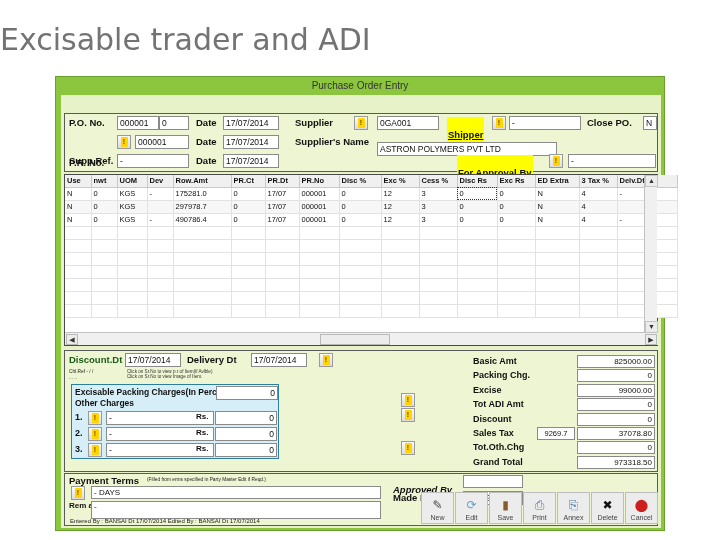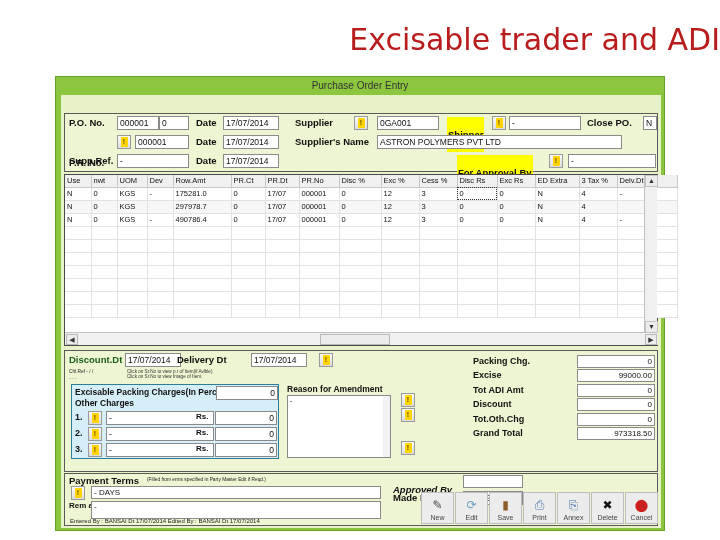--- a/index.html
+++ b/index.html
@@ -7,22 +7,22 @@
     margin: 0; padding: 0;
     width: 720px; height: 540px;
     background: #ffffff;
     font-family: "Liberation Sans", sans-serif;
     overflow: hidden;
   }
   .slide { position: relative; width: 720px; height: 540px; background:#fff; }
 
   .slide-title {
     position: absolute; left: 0; top: 22px; width: 720px;
-    text-align: right;
-    font-size: 30px; font-weight: 400; color: #b91c1c;
+    text-align: left;
+    font-size: 30px; font-weight: 400; color: #737373;
     font-family: "DejaVu Sans", sans-serif;
     letter-spacing: 0px;
   }
 
   
   .app-window {
     position: absolute; left: 55px; top: 76px;
     width: 610px; height: 455px;
     background: #8cc63f;
     border: 1px solid #6aa02c;
@@ -95,21 +95,21 @@
   
   .grid-wrap {
     position: absolute; left: 3px; top: 79px; width: 594px; height: 172px;
     background: #ffffff; border: 1px solid #4a4a4a;
   }
   table.grid { border-collapse: collapse; width: 578px; table-layout: fixed; }
   table.grid th {
     background: #f0f0f0;
     border: 1px solid #c8c8c8;
     border-top: none; border-left: none;
-    font-size: 7.5px; font-weight: normal; color: #111;
+    font-size: 7.5px; font-weight: bold; color: #111;
     height: 12px; padding: 0 2px; text-align: left;
     white-space: nowrap; overflow: hidden;
     font-family: "Liberation Sans", sans-serif;
   }
   table.grid td {
     border: 1px solid #e2e2e2;
     border-top: none; border-left: none;
     font-size: 7.5px; color: #111;
     height: 13px; padding: 0 2px;
     white-space: nowrap; overflow: hidden;
@@ -238,21 +238,21 @@
         <div class="fl" style="left:230px; top:3px;">Supplier</div>
         <div class="bang" style="left:289px; top:2px;"></div>
         <div class="ti" style="left:312px; top:2px; width:62px;">0GA001</div>
         <div class="fl hl" style="left:382px; top:3px;">Shipper</div>
         <div class="bang" style="left:427px; top:2px;"></div>
         <div class="ti" style="left:444px; top:2px; width:72px;">-</div>
         <div class="fl" style="left:522px; top:3px;">Close PO.</div>
         <div class="ti" style="left:578px; top:2px; width:14px;">N</div>
 
         <div class="fl" style="left:230px; top:22px;">Supplier's Name</div>
-        <div class="ti" style="left:312px; top:21px; width:245px;">ASTRON POLYMERS PVT LTD</div>
+        <div class="ti" style="left:312px; top:28px; width:180px;">ASTRON POLYMERS PVT LTD</div>
 
         <div class="fl hl" style="left:392px; top:41px;">For Approval By</div>
         <div class="bang" style="left:484px; top:40px;"></div>
         <div class="ti" style="left:503px; top:40px; width:88px;">-</div>
       </div>
 
       <div class="grid-wrap">
         <table class="grid">
           <colgroup>
             <col style="width:26px">
@@ -483,21 +483,21 @@
         <div class="hscroll">
           <div class="harr" style="left:1px;">◀</div>
           <div class="hthumb"></div>
           <div class="harr" style="right:1px;">▶</div>
         </div>
       </div>
 
       <div class="mid-panel">
         <div class="fl" style="left:4px; top:3px; color:#1a5c1a;">Discount.Dt</div>
         <div class="ti" style="left:60px; top:2px; width:56px;">17/07/2014</div>
-        <div class="fl" style="left:112px; top:3px;">Delivery Dt</div>
+        <div class="fl" style="left:122px; top:3px;">Delivery Dt</div>
         <div class="ti" style="left:186px; top:2px; width:56px;">17/07/2014</div>
         <div class="bang" style="left:254px; top:2px;"></div>
 
         <div class="tinynote" style="left:4px; top:18px;">Chl.Ref - / /</div>
         <div class="tinynote" style="left:4px; top:24px;">... ..</div>
         <div class="hint" style="left:62px; top:18px;">Click on Sr.No to view p.r of Item(if Avlble)</div>
         <div class="hint" style="left:62px; top:23px;">Click on Sr.No to view Image of Item.</div>
 
         <div class="charges-box">
           <div class="charges-title" style="left:3px; top:2px;">Excisable Packing Charges(In Percentage)</div>
@@ -516,46 +516,50 @@
           <div class="charges-title" style="left:124px; top:43px; font-size:8px;">Rs.</div>
           <div class="ti" style="left:143px; top:42px; width:62px; text-align:right;">0</div>
 
           <div class="charges-title" style="left:3px; top:59px; font-size:9px;">3.</div>
           <div class="bang" style="left:16px; top:58px;"></div>
           <div class="ti" style="left:34px; top:58px; width:108px;">-</div>
           <div class="charges-title" style="left:124px; top:59px; font-size:8px;">Rs.</div>
           <div class="ti" style="left:143px; top:58px; width:62px; text-align:right;">0</div>
         </div>
 
-        <div class="reason-box">
-          <div class="charges-title" style="left:0px; top:0px;">Reason for Amendment</div>
-          <div class="reason-ta">-</div>
-          <div class="reason-sb"></div>
-        </div>
 
         <div class="bang" style="left:336px; top:42px;"></div>
         <div class="bang" style="left:336px; top:57px;"></div>
         <div class="bang" style="left:336px; top:90px;"></div>
 
         <div class="totals">
           <div class="trow">
+            <span class="tlab">Basic Amt</span>
+            <span class="tval">825000.00</span>
+          </div>
+          <div class="trow">
             <span class="tlab">Packing Chg.</span>
             <span class="tval">0</span>
           </div>
           <div class="trow">
             <span class="tlab">Excise</span>
             <span class="tval">99000.00</span>
           </div>
           <div class="trow">
             <span class="tlab">Tot ADI Amt</span>
             <span class="tval">0</span>
           </div>
           <div class="trow">
             <span class="tlab">Discount</span>
             <span class="tval">0</span>
+          </div>
+          <div class="trow">
+            <span class="tlab">Sales Tax</span>
+            <span class="tsub">9269.7</span>
+            <span class="tval">37078.80</span>
           </div>
           <div class="trow">
             <span class="tlab">Tot.Oth.Chg</span>
             <span class="tval">0</span>
           </div>
           <div class="trow">
             <span class="tlab">Grand Total</span>
             <span class="tval">973318.50</span>
           </div>
         </div>

